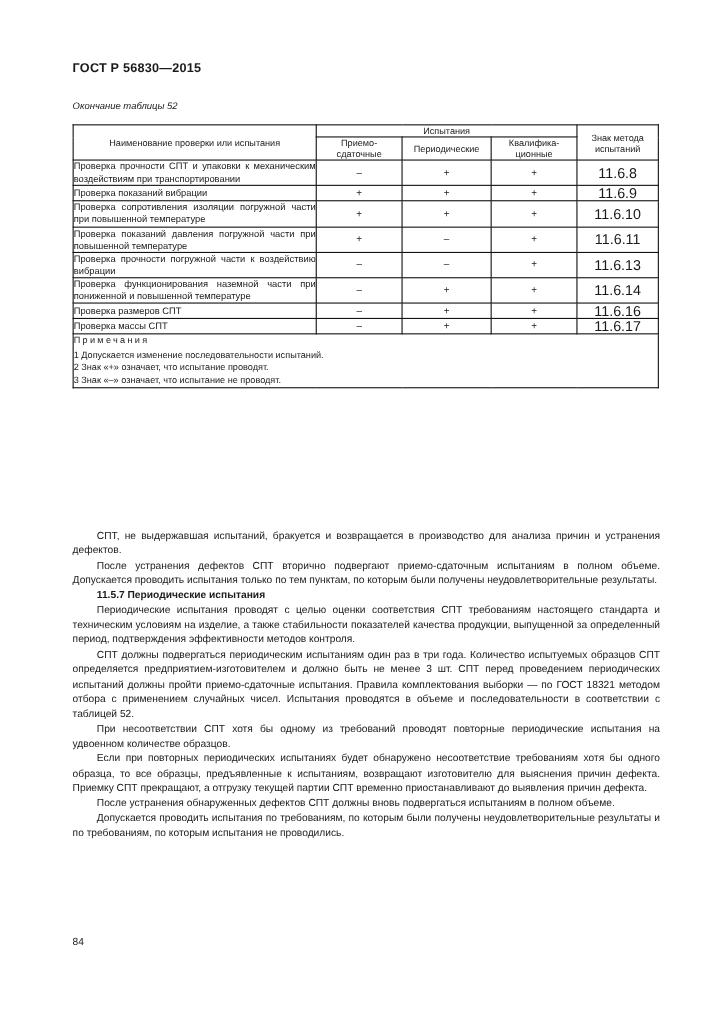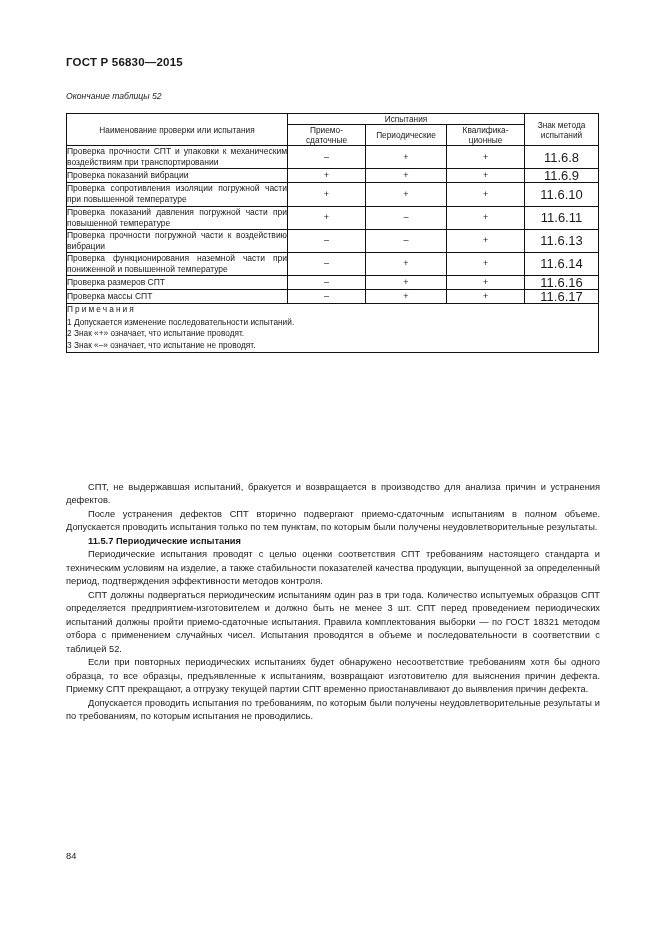--- a/index.html
+++ b/index.html
@@ -256,21 +256,23 @@
 
     <div class="section">
       <p class="para">СПТ, не выдержавшая испытаний, бракуется и возвращается в производство для анализа причин и устранения дефектов.</p>
       <p class="para">После устранения дефектов СПТ вторично подвергают приемо-сдаточным испытаниям в полном объеме. Допускается проводить испытания только по тем пунктам, по которым были получены неудовлетворительные результаты.</p>
     </div>
 
     <div class="section gap-head">
       <p class="sec-head">11.5.7 Периодические испытания</p>
       <p class="para">Периодические испытания проводят с целью оценки соответствия СПТ требованиям настоящего стандарта и техническим условиям на изделие, а также стабильности показателей качества продукции, выпущенной за определенный период, подтверждения эффективности методов контроля.</p>
       <p class="para">СПТ должны подвергаться периодическим испытаниям один раз в три года. Количество испытуемых образцов СПТ определяется предприятием-изготовителем и должно быть не менее 3 шт. СПТ перед проведением периодических испытаний должны пройти приемо-сдаточные испытания. Правила комплектования выборки — по ГОСТ 18321 методом отбора с применением случайных чисел. Испытания проводятся в объеме и последовательности в соответствии с таблицей 52.</p>
+      <p class="para">При несоответствии СПТ хотя бы одному из требований проводят повторные периодические испытания на удвоенном количестве образцов.</p>
       <p class="para">Если при повторных периодических испытаниях будет обнаружено несоответствие требованиям хотя бы одного образца, то все образцы, предъявленные к испытаниям, возвращают изготовителю для выяснения причин дефекта. Приемку СПТ прекращают, а отгрузку текущей партии СПТ временно приостанавливают до выявления причин дефекта.</p>
+      <p class="para">После устранения обнаруженных дефектов СПТ должны вновь подвергаться испытаниям в полном объеме.</p>
       <p class="para">Допускается проводить испытания по требованиям, по которым были получены неудовлетворительные результаты и по требованиям, по которым испытания не проводились.</p>
     </div>
 
   </div>
 
   <div class="folio">84</div>
 
 </div>
 
 </body></html>

